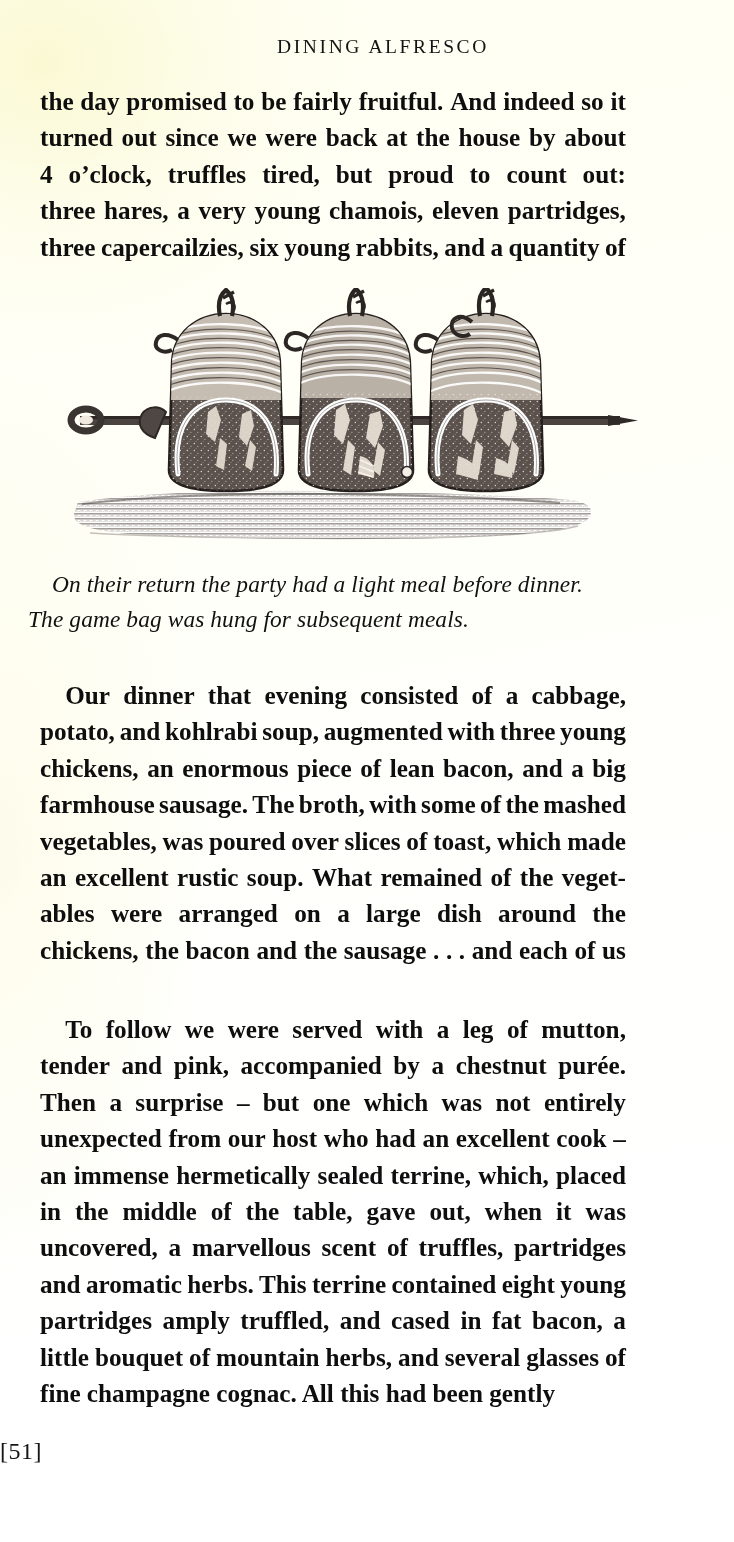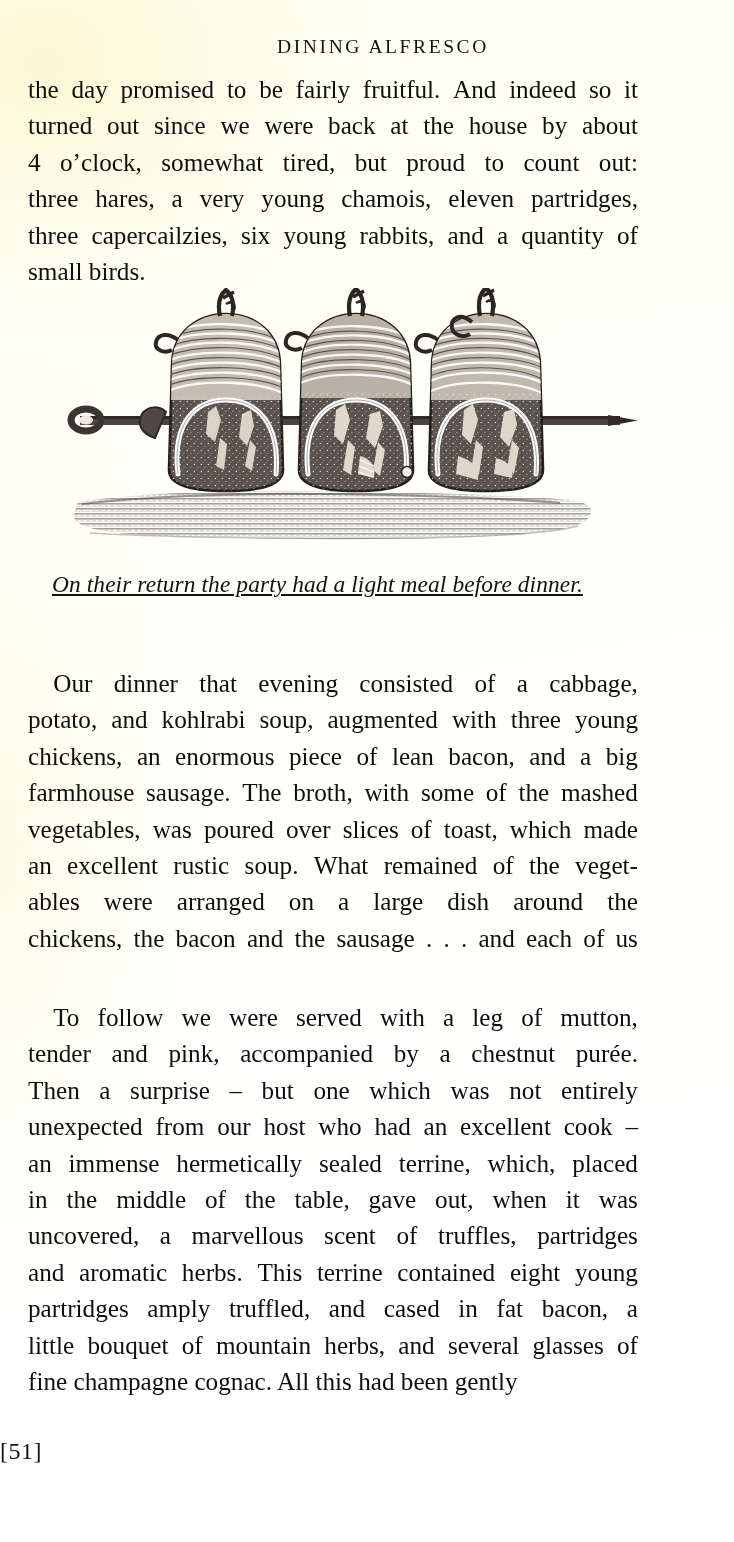--- a/index.html
+++ b/index.html
@@ -36,21 +36,21 @@
   }
 
   
   .text-col {
     position: absolute;
     left: 28px;
     width: 610px;
   }
 
   
-  .lines { margin: 0; }
+  .lines { margin: 12px; font-weight: bold; }
   .line {
     display: flex;
     justify-content: space-between;
     font-size: 25.2px;
     line-height: 36.4px;
     color: #0e0e0e;
     white-space: pre;
   }
   .line.ragged { display: block; }
   .line .w { white-space: pre; }
@@ -62,21 +62,21 @@
     width: 614px;
   }
   .caption .cline {
     font-style: italic;
     font-size: 23.4px;
     line-height: 35px;
     color: #111111;
     letter-spacing: 0.1px;
     white-space: pre;
   }
-  .caption .cline.first { padding-left: 24px; text-decoration: underline; }
+  .caption .cline.first { padding-left: 24px; }
 
   
   .folio {
     position: absolute;
     top: 1438px;
     left: 0;
     width: 734px;
     text-align: left;
     font-size: 24px;
     color: #141414;
@@ -97,24 +97,23 @@
 <body>
 
 <div id="page">
 
   <div class="running-head">DINING ALFRESCO</div>
 
   <div class="text-col" style="top:72px;">
     <div class="lines" id="p1">
         <div class="line"><span class="w">the</span><span class="w">day</span><span class="w">promised</span><span class="w">to</span><span class="w">be</span><span class="w">fairly</span><span class="w">fruitful.</span><span class="w">And</span><span class="w">indeed</span><span class="w">so</span><span class="w">it</span></div>
         <div class="line"><span class="w">turned</span><span class="w">out</span><span class="w">since</span><span class="w">we</span><span class="w">were</span><span class="w">back</span><span class="w">at</span><span class="w">the</span><span class="w">house</span><span class="w">by</span><span class="w">about</span></div>
-        <div class="line"><span class="w">4</span><span class="w">o’clock,</span><span class="w">somewhat</span><span class="w">tired,</span><span class="w">but</span><span class="w">proud</span><span class="w">to</span><span class="w">count</span><span class="w">out:</span></div>
+        <div class="line"><span class="w">4</span><span class="w">o’clock,</span><span class="w">truffles</span><span class="w">tired,</span><span class="w">but</span><span class="w">proud</span><span class="w">to</span><span class="w">count</span><span class="w">out:</span></div>
         <div class="line"><span class="w">three</span><span class="w">hares,</span><span class="w">a</span><span class="w">very</span><span class="w">young</span><span class="w">chamois,</span><span class="w">eleven</span><span class="w">partridges,</span></div>
         <div class="line"><span class="w">three</span><span class="w">capercailzies,</span><span class="w">six</span><span class="w">young</span><span class="w">rabbits,</span><span class="w">and</span><span class="w">a</span><span class="w">quantity</span><span class="w">of</span></div>
-        <div class="line ragged"><span class="w">small birds.</span></div>
       </div>
   </div>
 
   <div class="illus">
     <svg viewBox="0 0 600 262" xmlns="http://www.w3.org/2000/svg">
       <defs>
         <pattern id="specks" width="7" height="7" patternUnits="userSpaceOnUse">
           <rect width="7" height="7" fill="none"></rect>
           <circle cx="1.3" cy="1.6" r="0.75" fill="#efeae2" opacity="0.85"></circle>
           <circle cx="4.9" cy="4.3" r="0.6" fill="#e9e3da" opacity="0.7"></circle>
@@ -273,20 +272,21 @@
         <path d="M423 8 L434 2" stroke="#2a2522" stroke-width="3.2"></path>
         <path d="M426 14 C432 10 436 14 434 20" fill="none" stroke="#2a2522" stroke-width="2.6"></path>
         <path d="M412 34 C400 24 390 30 392 40 C394 48 404 50 410 46" fill="none" stroke="#2c2724" stroke-width="4"></path>
         <path d="M378 52 C368 44 358 46 356 54 C354 62 364 66 372 62" fill="none" stroke="#2c2724" stroke-width="4"></path>
       </g>
     </svg>
   </div>
 
   <div class="caption" style="top:567px;">
     <div class="cline first">On their return the party had a light meal before dinner.</div>
+    <div class="cline">The game bag was hung for subsequent meals.</div>
   </div>
 
   <div class="text-col" style="top:666px;">
     <div class="lines" id="p2">
         <div class="line"><span class="w"> Our</span><span class="w">dinner</span><span class="w">that</span><span class="w">evening</span><span class="w">consisted</span><span class="w">of</span><span class="w">a</span><span class="w">cabbage,</span></div>
         <div class="line"><span class="w">potato,</span><span class="w">and</span><span class="w">kohlrabi</span><span class="w">soup,</span><span class="w">augmented</span><span class="w">with</span><span class="w">three</span><span class="w">young</span></div>
         <div class="line"><span class="w">chickens,</span><span class="w">an</span><span class="w">enormous</span><span class="w">piece</span><span class="w">of</span><span class="w">lean</span><span class="w">bacon,</span><span class="w">and</span><span class="w">a</span><span class="w">big</span></div>
         <div class="line"><span class="w">farmhouse</span><span class="w">sausage.</span><span class="w">The</span><span class="w">broth,</span><span class="w">with</span><span class="w">some</span><span class="w">of</span><span class="w">the</span><span class="w">mashed</span></div>
         <div class="line"><span class="w">vegetables,</span><span class="w">was</span><span class="w">poured</span><span class="w">over</span><span class="w">slices</span><span class="w">of</span><span class="w">toast,</span><span class="w">which</span><span class="w">made</span></div>
         <div class="line"><span class="w">an</span><span class="w">excellent</span><span class="w">rustic</span><span class="w">soup.</span><span class="w">What</span><span class="w">remained</span><span class="w">of</span><span class="w">the</span><span class="w">veget-</span></div>

